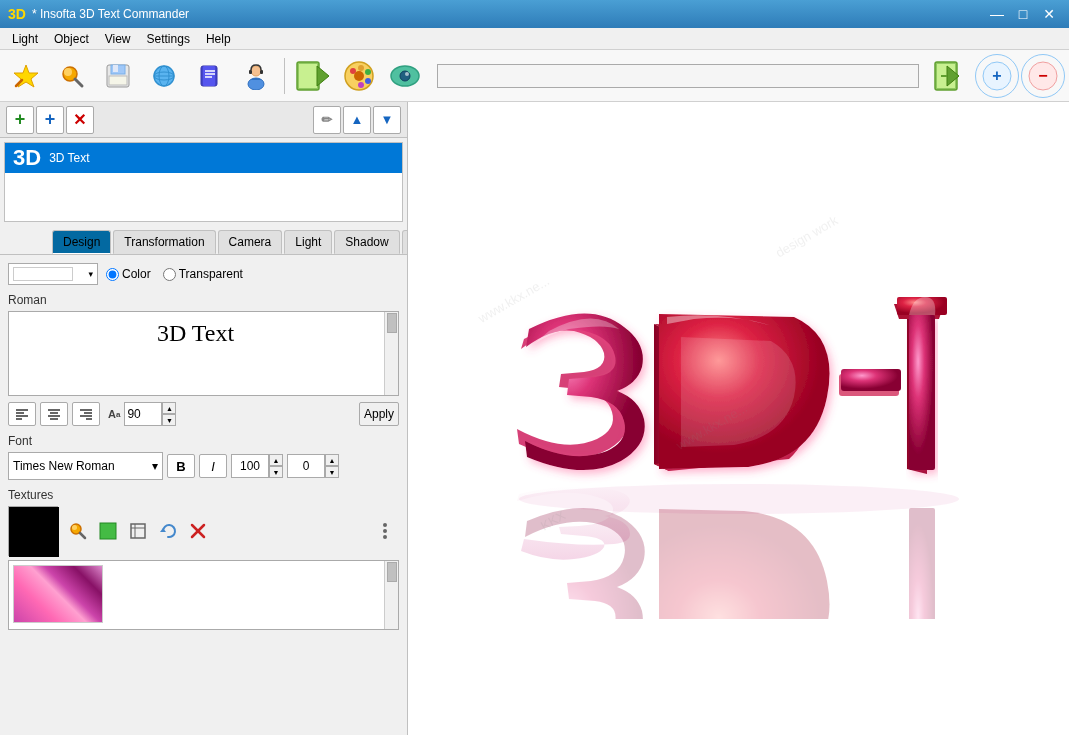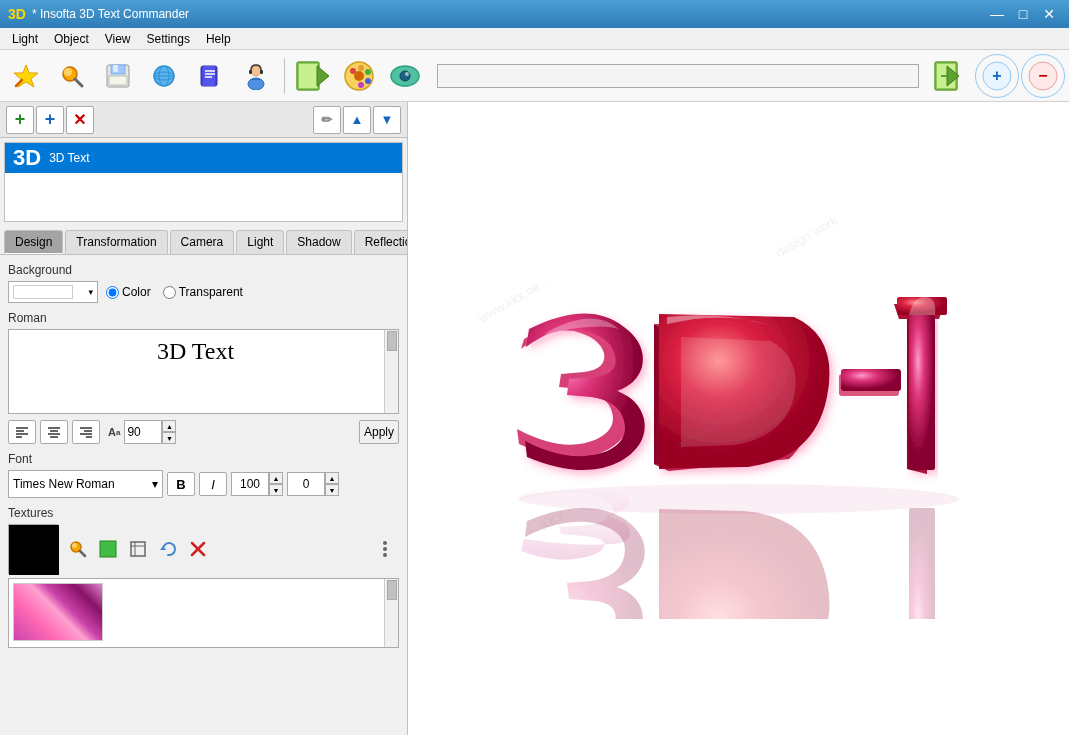--- a/index.html
+++ b/index.html
@@ -128,23 +128,24 @@
       padding: 4px 10px;
       cursor: pointer;
       border: 1px solid transparent;
       border-radius: 3px 3px 0 0;
       font-size: 12px;
       background: #e0e0e0;
       margin-right: 2px;
       border-color: #c0c0c0 #c0c0c0 transparent #c0c0c0;
     }
     .tab.active {
-      background: #a3a3a3;
+      background: #0369a1;
       border-color: #c0c0c0 #c0c0c0 white #c0c0c0;
       z-index: 1;
+      margin-left: 48px;
     }
 
     
     #tab-content {
       flex: 1;
       overflow-y: auto;
       padding: 8px;
       background: #f0f0f0;
     }
 
@@ -420,21 +421,20 @@
       <div class="tab active">Design</div>
       <div class="tab">Transformation</div>
       <div class="tab">Camera</div>
       <div class="tab">Light</div>
       <div class="tab">Shadow</div>
       <div class="tab">Reflection</div>
     </div>
 
     <div id="tab-content">
 
-      <div class="section-label">Background</div>
       <div class="bg-row">
         <div class="color-dropdown">
           <div class="color-swatch-white"></div>
           <span class="dropdown-arrow">▾</span>
         </div>
         <div class="radio-group">
           <label class="radio-item">
             <input type="radio" name="bgtype" checked="" style="">
             <span>Color</span>
           </label>

